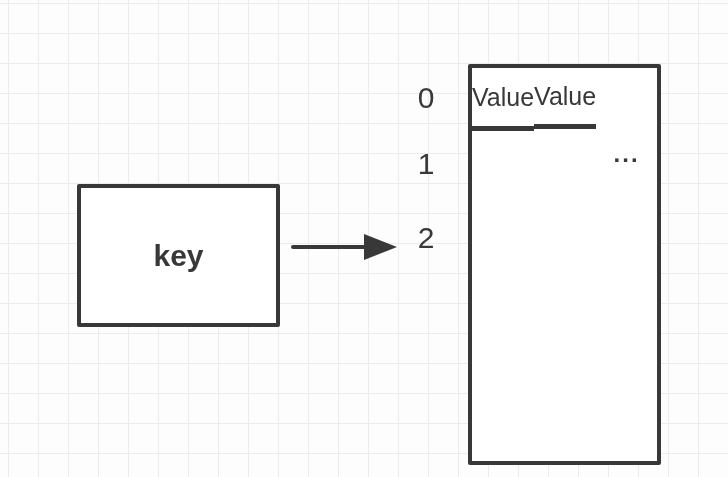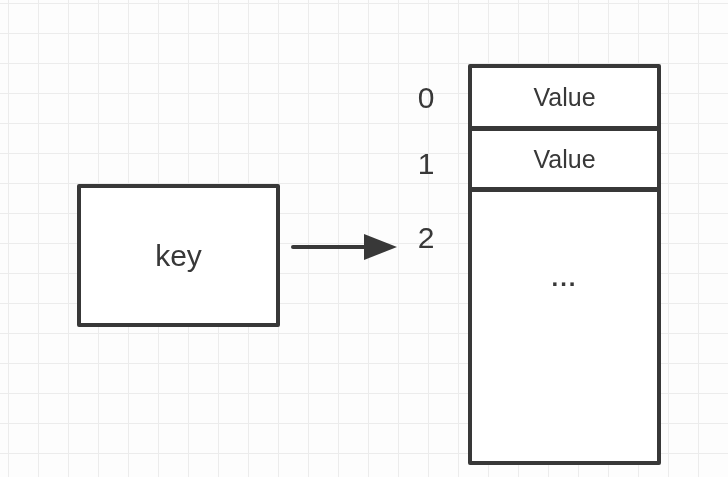--- a/index.html
+++ b/index.html
@@ -30,20 +30,21 @@
     width: 203px;
     height: 143px;
     box-sizing: border-box;
     background: #ffffff;
     border: 4px solid #383838;
     border-radius: 2px;
     display: flex;
     align-items: center;
     justify-content: center;
     font-size: 30px;
+    font-weight: bold;
   }
 
   
   .arrow-shaft {
     position: absolute;
     left: 291px;
     top: 245px;
     width: 76px;
     height: 4px;
     border-radius: 2px;
@@ -77,21 +78,20 @@
     position: absolute;
     left: 468px;
     top: 64px;
     width: 193px;
     height: 401px;
     box-sizing: border-box;
     background: #ffffff;
     border: 4px solid #383838;
     border-radius: 2px;
     display: flex;
-    flex-direction: column;
   }
   .array-row {
     box-sizing: border-box;
     display: flex;
     align-items: center;
     justify-content: center;
     font-size: 25px;
   }
   .row-0 { height: 63px; border-bottom: 5px solid #383838; }
   .row-1 { height: 61px; border-bottom: 5px solid #383838; }

